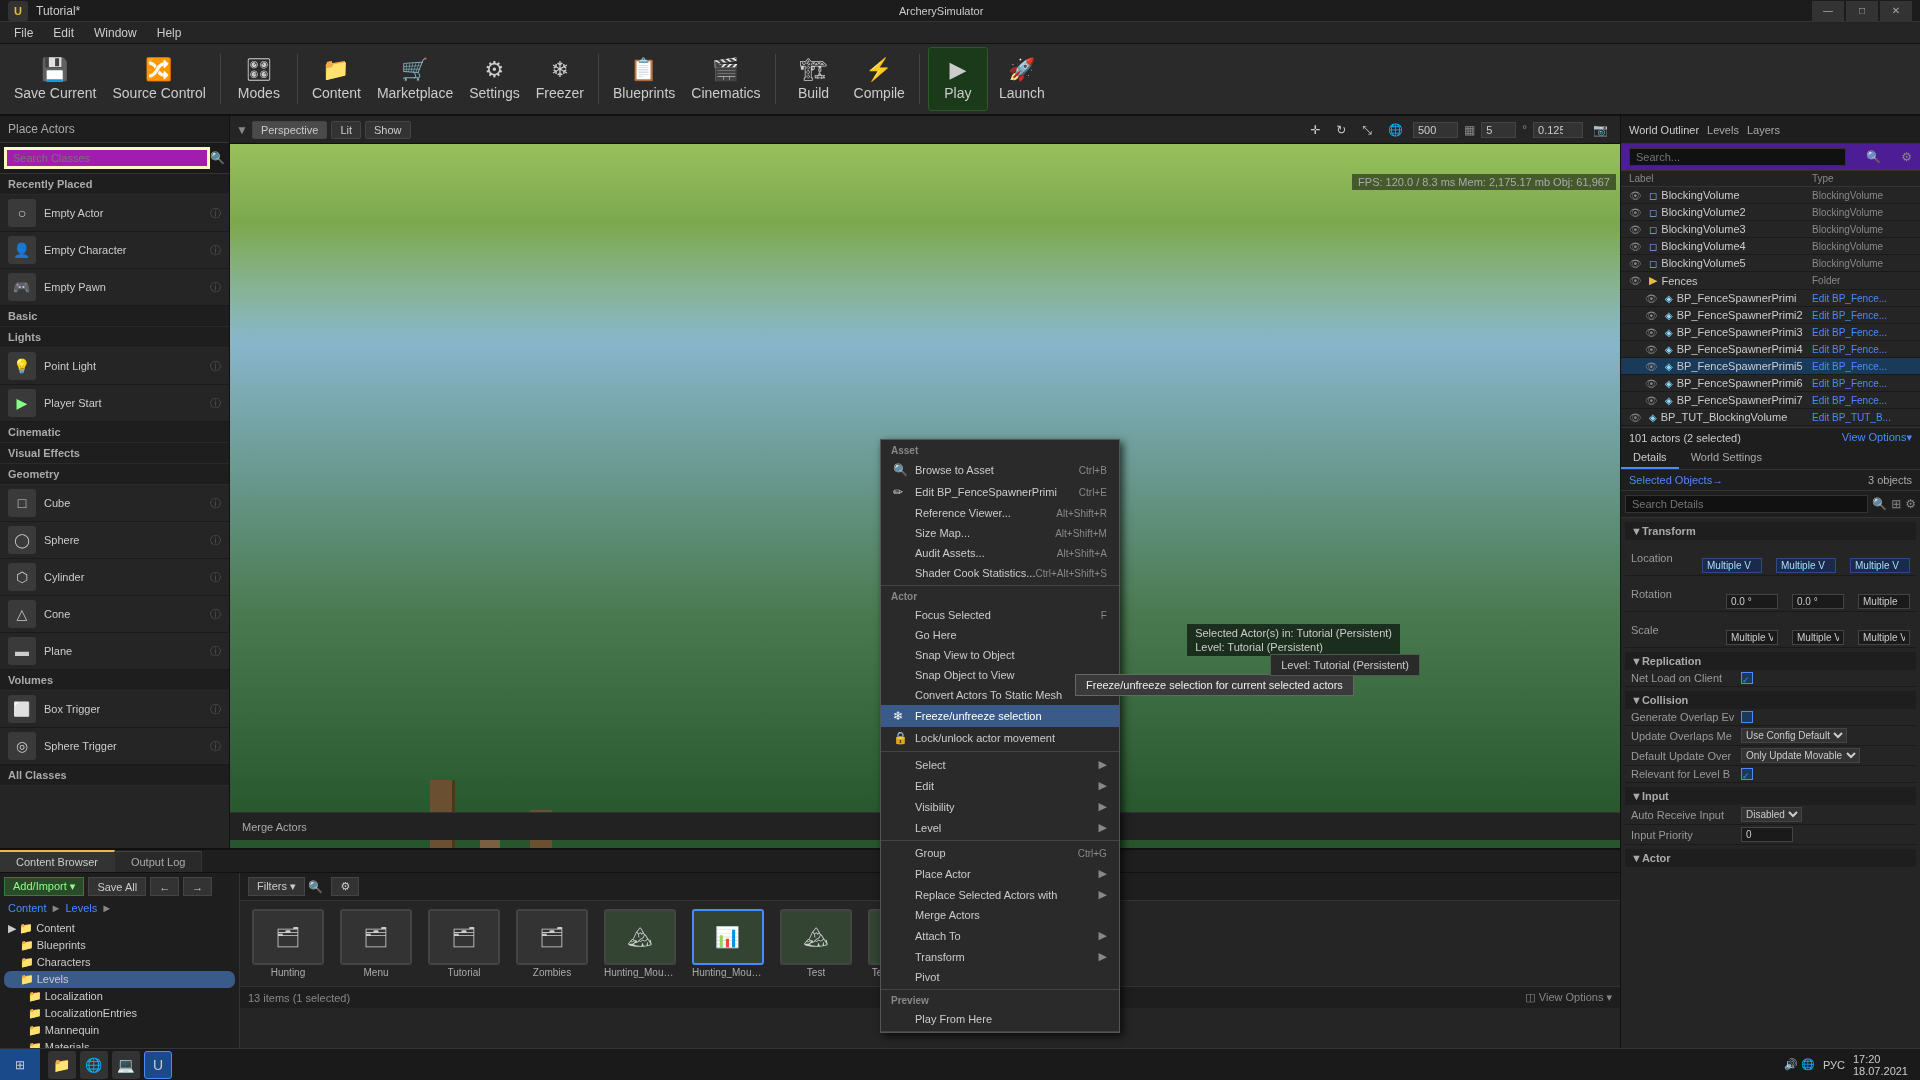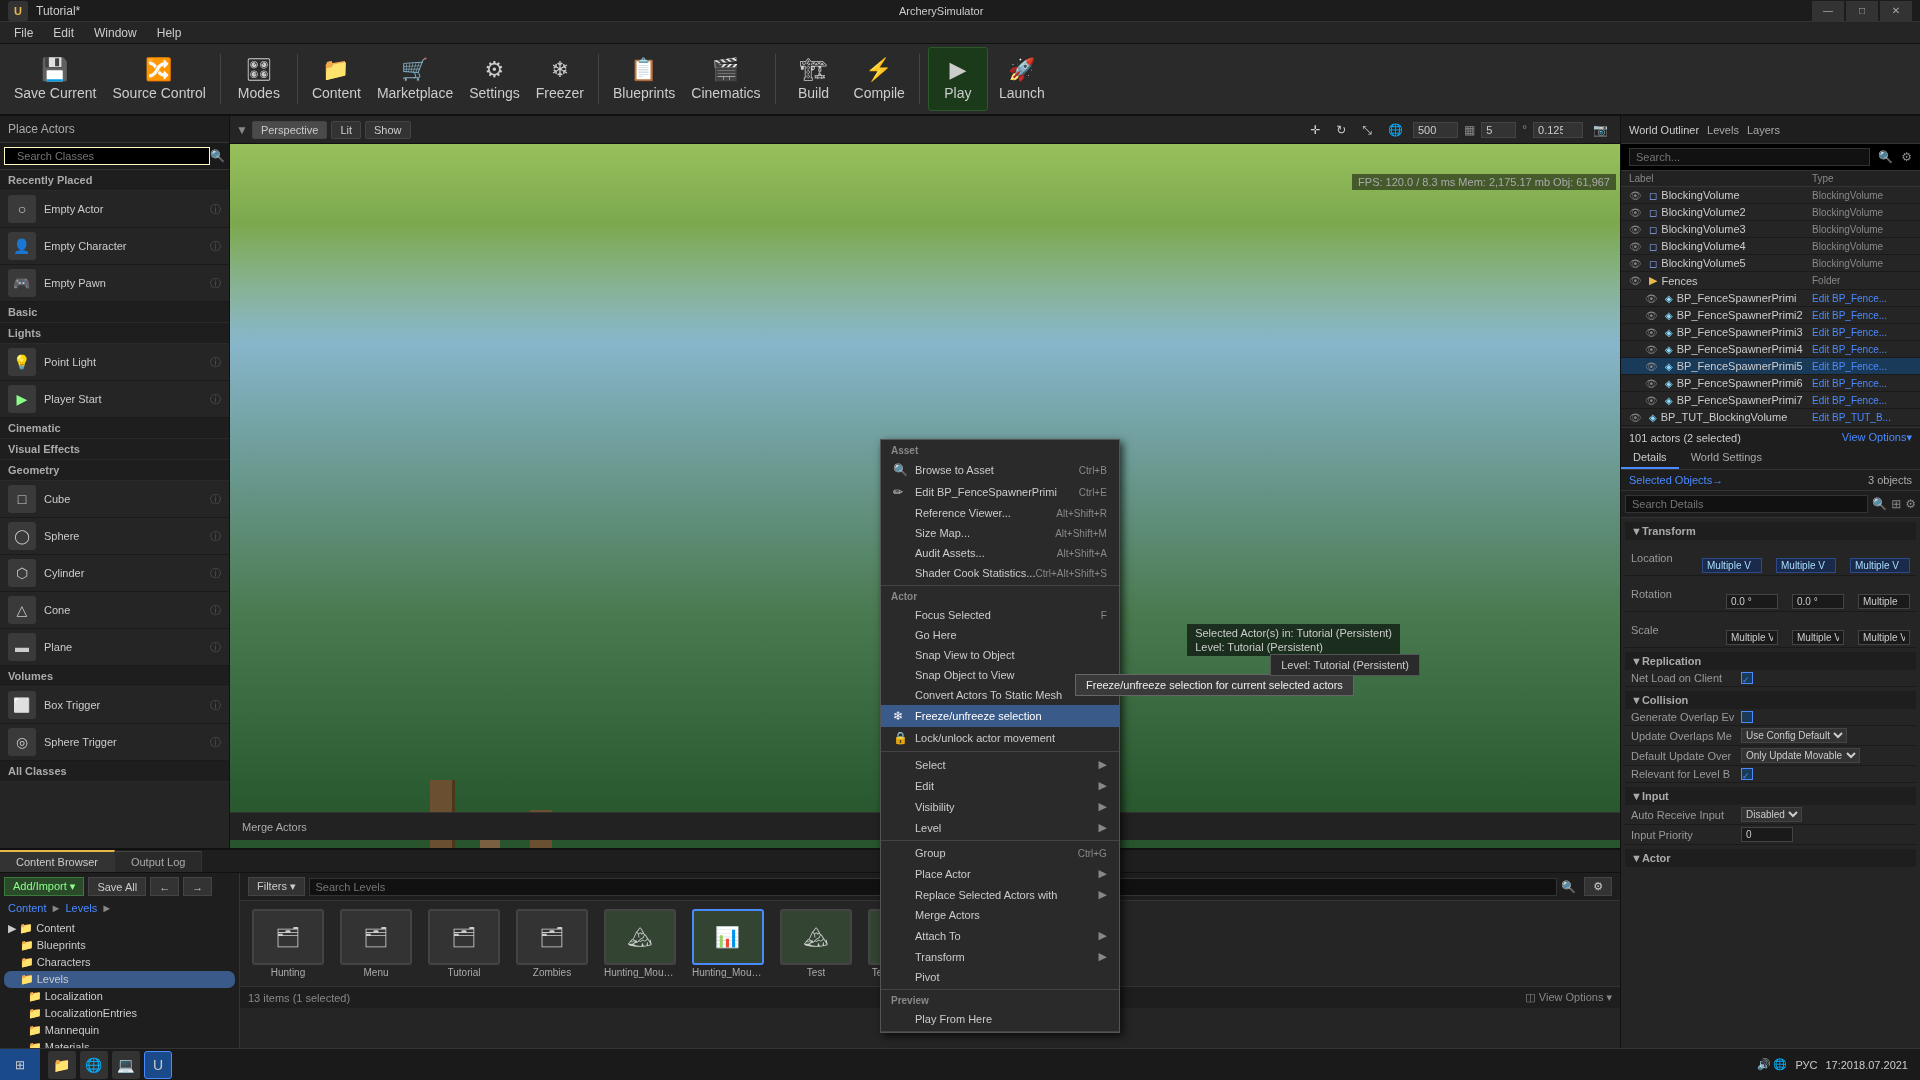--- a/index.html
+++ b/index.html
@@ -24,21 +24,21 @@
     .toolbar-separator { width: 1px; height: 50px; background: #444; margin: 0 4px; }
     .toolbar-play { background: #1a3a1a; border: 1px solid #2a5a2a; }
 
     
     #main-layout { display: flex; height: calc(1080px - 22px - 22px - 72px); }
 
     
     #left-panel { width: 230px; background: #252525; border-right: 1px solid #111; display: flex; flex-direction: column; flex-shrink: 0; }
     #left-panel .panel-header { background: #1e1e1e; padding: 6px 8px; font-size: 12px; color: #aaa; border-bottom: 1px solid #333; }
     #left-panel .search-bar { display: flex; align-items: center; background: #1a1a1a; border-bottom: 1px solid #333; padding: 4px; }
-    #left-panel .search-bar input { flex: 1; background: #000000; border: 1px solid #fef9c3; color: #ccc; padding: 2px 12px; font-size: 11px; outline: none; }
+    #left-panel .search-bar input { flex: 1; background: #a21caf; border: 3px solid #fef9c3; color: #ccc; padding: 2px 6px; font-size: 11px; outline: none; }
     .category-label { padding: 4px 8px; color: #aaa; font-size: 11px; font-weight: bold; background: #1e1e1e; border-bottom: 1px solid #2a2a2a; }
     .actor-item { display: flex; align-items: center; padding: 4px 8px; cursor: pointer; border-bottom: 1px solid #1a1a1a; }
     .actor-item .actor-icon { width: 28px; height: 28px; background: #3a3a3a; border-radius: 3px; margin-right: 8px; display: flex; align-items: center; justify-content: center; font-size: 14px; flex-shrink: 0; }
     .actor-item .actor-name { font-size: 11px; color: #ccc; }
     .actor-item .info-btn { margin-left: auto; color: #555; font-size: 11px; cursor: pointer; }
 
     
     #viewport-area { flex: 1; display: flex; flex-direction: column; }
     #viewport { flex: 1; background: #1a2a1a; position: relative; overflow: hidden; }
     #viewport-toolbar { height: 28px; background: #252525; display: flex; align-items: center; padding: 0 6px; gap: 4px; border-bottom: 1px solid #111; }
@@ -83,21 +83,21 @@
     .content-item { display: flex; flex-direction: column; align-items: center; width: 80px; cursor: pointer; }
     .content-thumb { width: 72px; height: 56px; background: #333; border: 2px solid #444; border-radius: 3px; display: flex; align-items: center; justify-content: center; font-size: 20px; }
     .content-thumb.selected { border-color: #4a8aff; }
     .content-label { font-size: 10px; color: #aaa; text-align: center; margin-top: 2px; max-width: 72px; overflow: hidden; text-overflow: ellipsis; white-space: nowrap; }
     #content-status { height: 22px; background: #1e1e1e; display: flex; align-items: center; padding: 0 8px; font-size: 11px; color: #888; border-top: 1px solid #333; }
 
     
     #right-panel { width: 300px; background: #252525; border-left: 1px solid #111; display: flex; flex-direction: column; flex-shrink: 0; }
     #right-top { height: 28px; background: #1e1e1e; display: flex; align-items: center; padding: 0 8px; gap: 8px; border-bottom: 1px solid #333; font-size: 11px; }
     #world-outliner { flex: 0 0 280px; display: flex; flex-direction: column; }
-    .outliner-header { display: flex; align-items: center; padding: 4px 8px; background: #000000; border-bottom: 1px solid #333; gap: 8px; justify-content: flex-end; }
+    .outliner-header { display: flex; align-items: center; padding: 4px 8px; background: #4c1d95; border-bottom: 1px solid #333; gap: 20px; justify-content: flex-end; }
     .outliner-search { flex: 1; background: #111; border: 1px solid #333; color: #ccc; padding: 2px 6px; font-size: 11px; outline: none; }
     .outliner-cols { display: flex; align-items: center; padding: 2px 8px; background: #222; border-bottom: 1px solid #333; font-size: 10px; color: #888; }
     .outliner-cols .col-label { flex: 1; }
     .outliner-cols .col-type { width: 100px; }
     .outliner-item { display: flex; align-items: center; padding: 2px 8px; font-size: 11px; cursor: pointer; border-bottom: 1px solid #1a1a1a; }
     .outliner-item.selected { background: #1a3a5a; }
     .outliner-item .vis-icon { width: 16px; margin-right: 4px; color: #888; font-size: 10px; }
     .outliner-item .item-name { flex: 1; color: #ccc; }
     .outliner-item .item-type { width: 100px; color: #888; font-size: 10px; overflow: hidden; text-overflow: ellipsis; white-space: nowrap; }
     .folder-icon { color: #e8b84b; margin-right: 4px; }
@@ -708,21 +708,20 @@
         <div class="folder-item" style="padding-left:24px;">
             <span>📁 Objects</span>
           </div>
 
       </div>
     </div>
 
     <div id="content-right">
       <div id="content-right-toolbar">
         <button class="btn-sm">Filters ▾</button>
-        <input type="text" style="flex: 1 1 0%; background: rgb(17, 17, 17); border: 1px solid rgb(51, 51, 51); color: rgb(204, 204, 204); padding: 2px 6px; font-size: 11px; outline: none;" placeholder="Search Levels">
         <span style="color:#888;">🔍</span>
         <button class="btn-sm" style="margin-left:4px;">⚙</button>
       </div>
       <div id="content-grid">
         <div class="content-item">
           <div class="content-thumb">🗂</div>
           <span class="content-label">Hunting</span>
         </div>
         <div class="content-item">
           <div class="content-thumb">🗂</div>
@@ -773,18 +772,18 @@
   <div style="width:40px;height:32px;background:#1a4a8a;display:flex;align-items:center;justify-content:center;cursor:pointer;">⊞</div>
   <div style="display:flex;align-items:center;gap:4px;padding:0 8px;">
     <div style="width:28px;height:28px;background:#333;border-radius:3px;display:flex;align-items:center;justify-content:center;cursor:pointer;font-size:14px;">📁</div>
     <div style="width:28px;height:28px;background:#333;border-radius:3px;display:flex;align-items:center;justify-content:center;cursor:pointer;font-size:14px;">🌐</div>
     <div style="width:28px;height:28px;background:#333;border-radius:3px;display:flex;align-items:center;justify-content:center;cursor:pointer;font-size:14px;">💻</div>
     <div style="width:28px;height:28px;background:#1a4a8a;border-radius:3px;display:flex;align-items:center;justify-content:center;cursor:pointer;font-size:14px;border:1px solid #4a8aff;">U</div>
   </div>
   <div style="margin-left:auto;display:flex;align-items:center;gap:8px;padding:0 12px;font-size:11px;color:#ccc;">
     <span>🔊 🌐</span>
     <span>РУС</span>
-    <div style="display:flex;">
+    <div style="display:flex;flex-direction:column;">
       <span>17:20</span>
       <span>18.07.2021</span>
     </div>
   </div>
 </div>
 
 </body></html>

